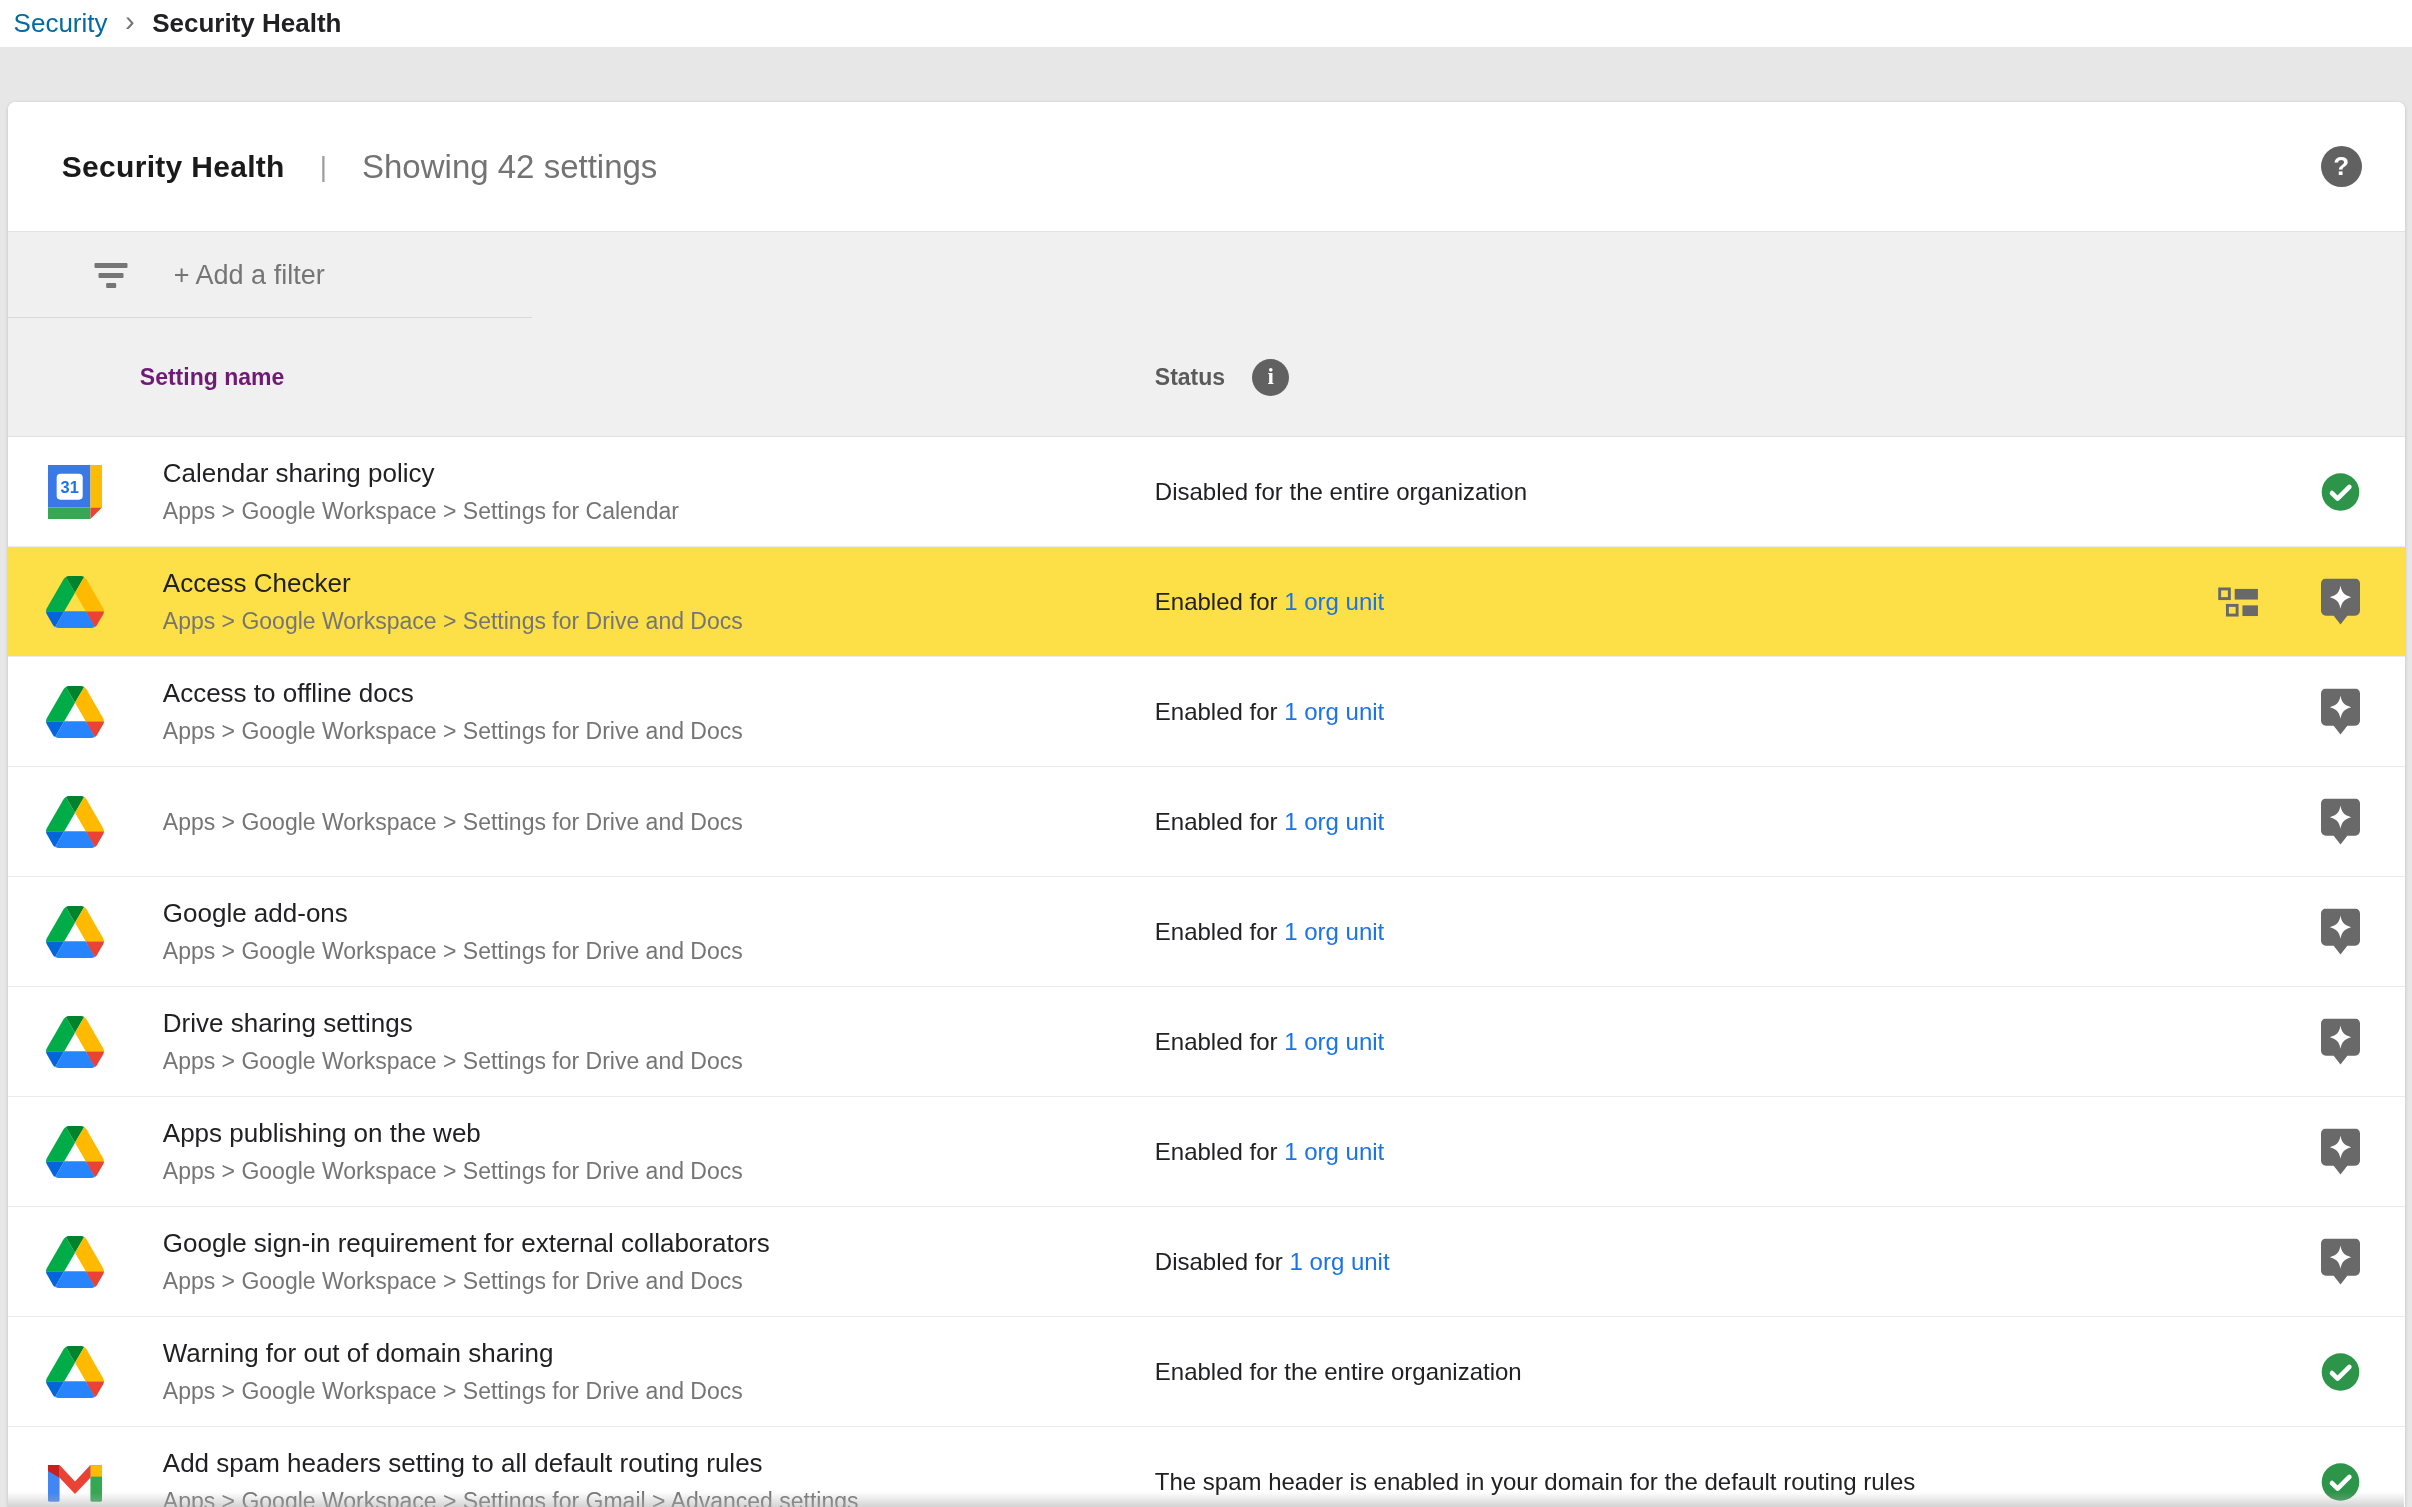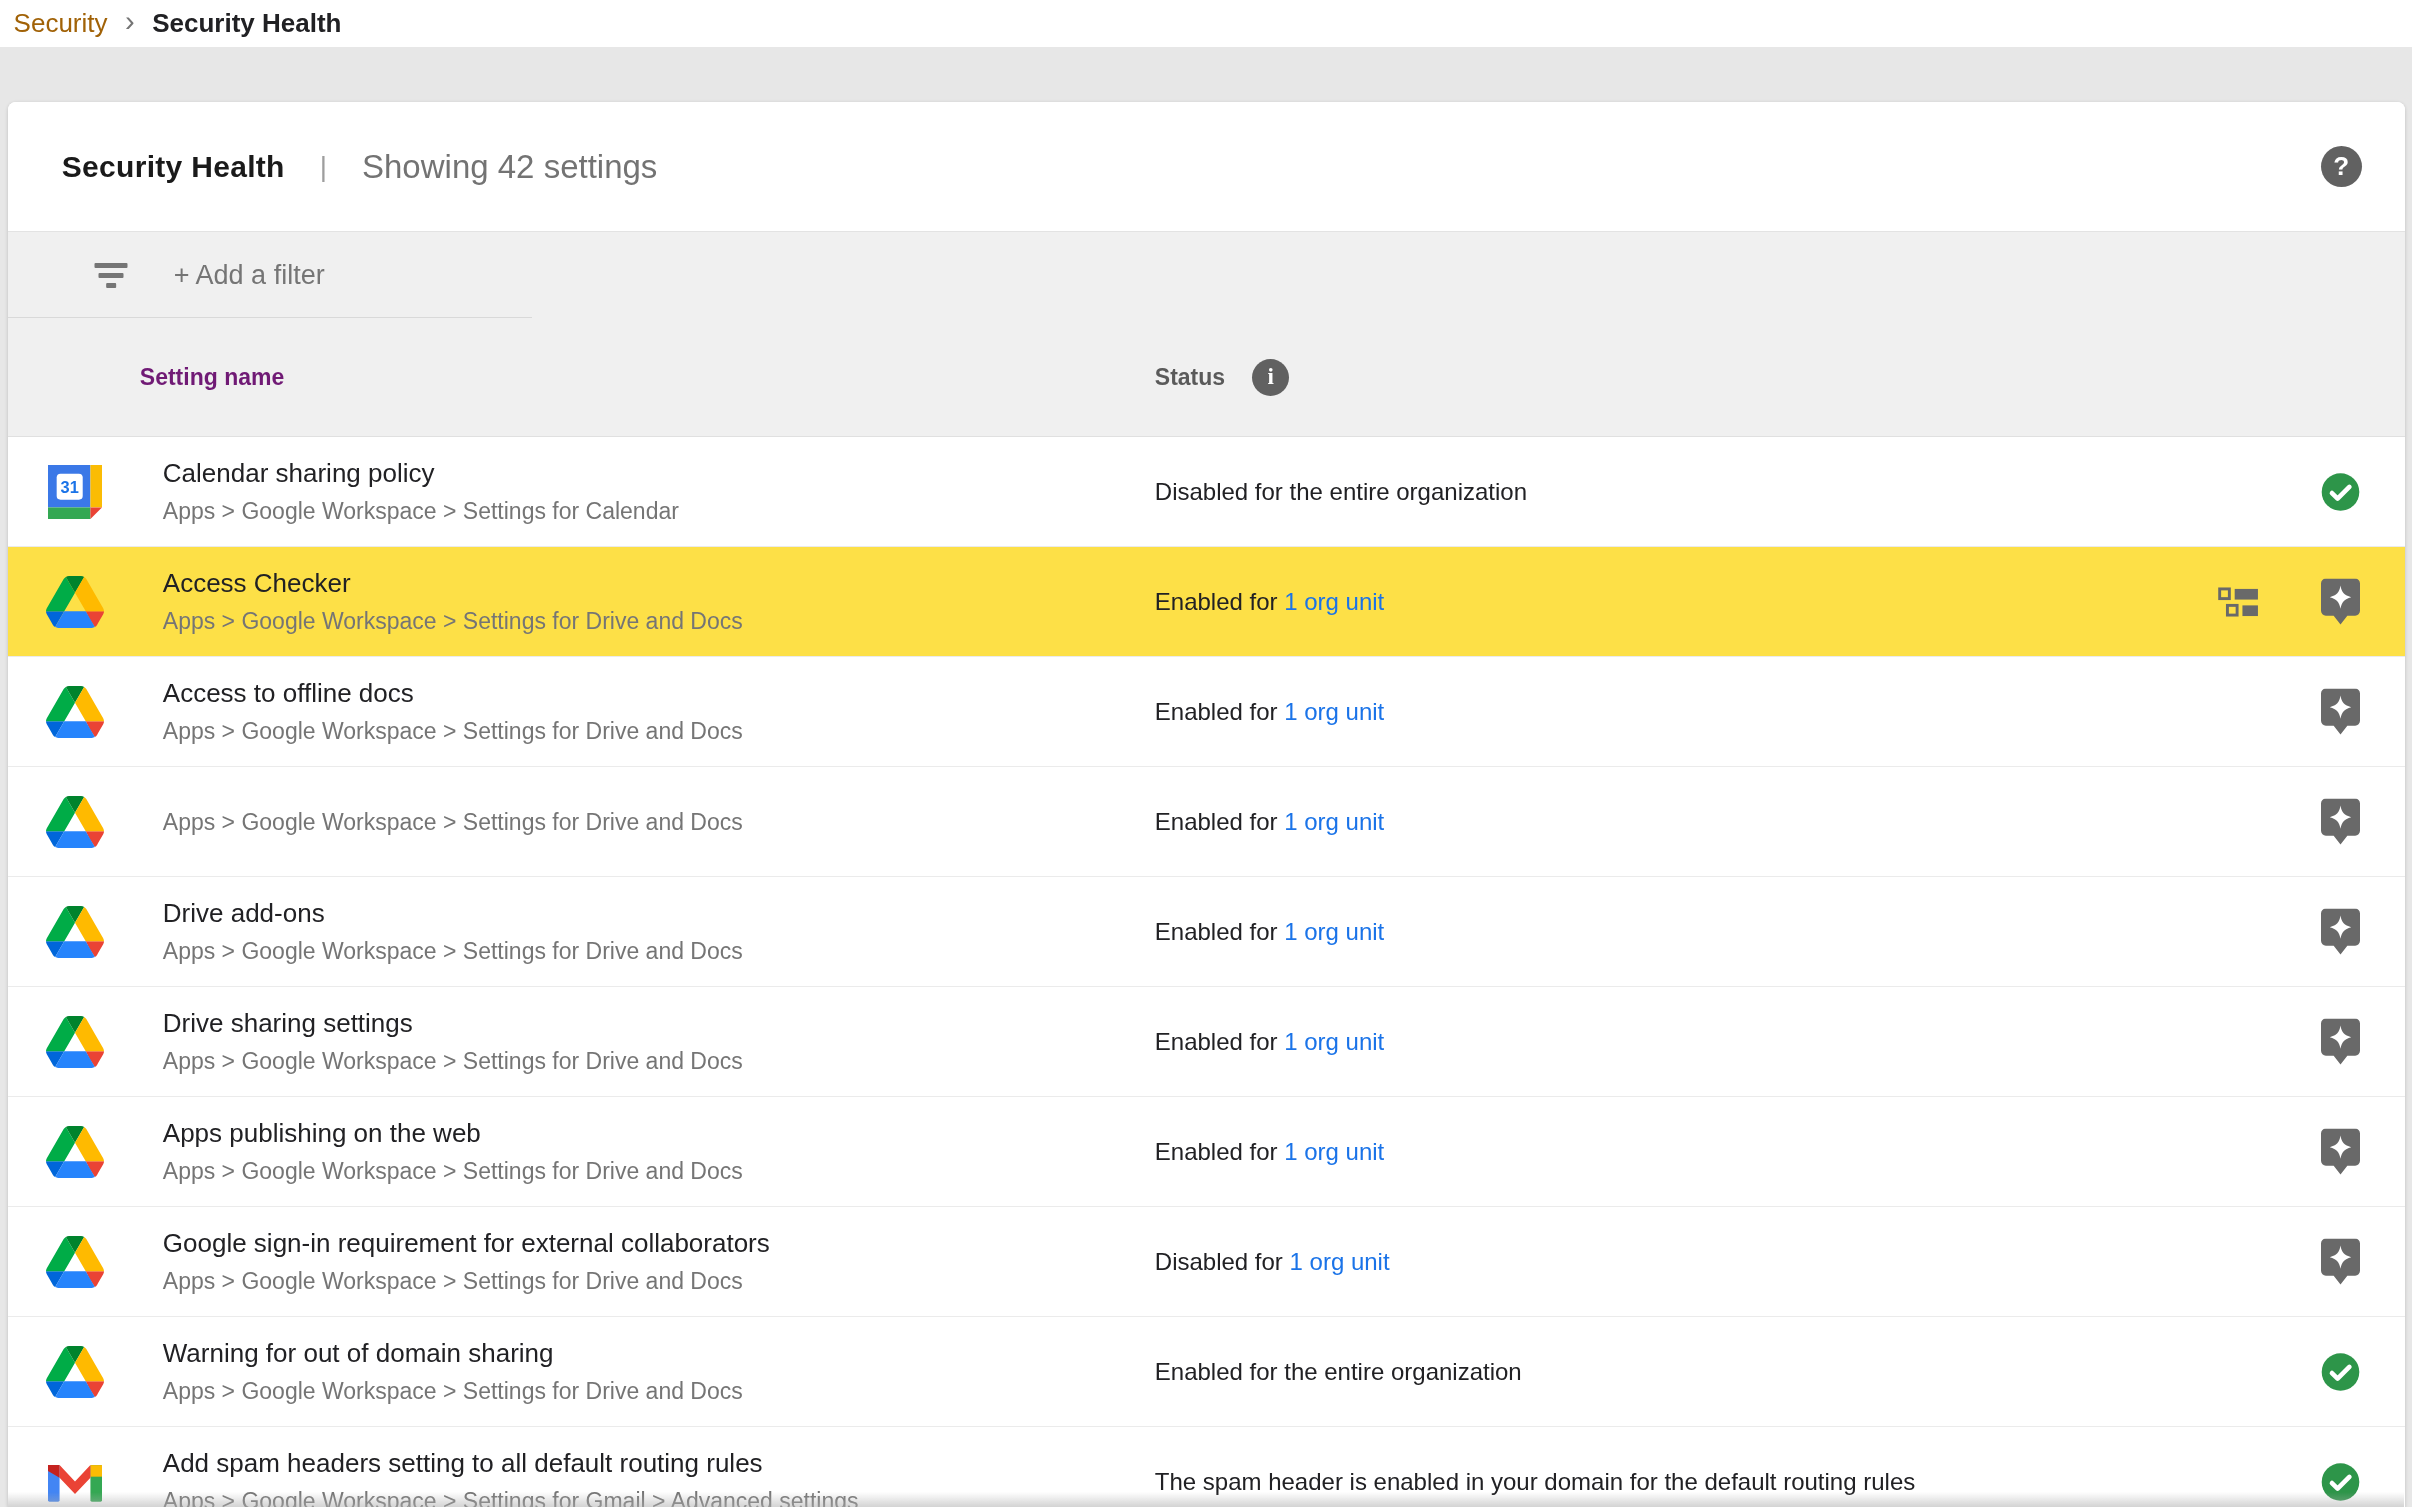--- a/index.html
+++ b/index.html
@@ -11,21 +11,21 @@
   }
 
   
   .topbar {
     background:#ffffff;
     height:47px;
     display:flex; align-items:center;
     padding-left:13.6px;
     font-size:26px;
   }
-  .crumb-parent { color:#a16207; }
+  .crumb-parent { color:#0369a1; }
   .crumb-chevron { color:#757575; font-size:29px; margin:0 17.5px; line-height:1; padding-bottom:3.9px; }
   .crumb-current { color:#212124; font-weight:bold; }
 
   
   .card {
     margin:55px 7.8px 0 7.8px;
     width:2397px;
     height:1406px;
     background:#ffffff;
     border-radius:7.8px 7.8px 0 0;
@@ -300,21 +300,21 @@
         <path fill="#0066da" d="M6.6 66.85 10.45 73.5c.8 1.4 1.95 2.5 3.3 3.3L27.5 53H0c0 1.55.4 3.1 1.2 4.5z"></path>
         <path fill="#00ac47" d="M43.65 25 29.9 1.2c-1.35.8-2.5 1.9-3.3 3.3L1.2 48.5C.4 49.9 0 51.45 0 53h27.5z"></path>
         <path fill="#ea4335" d="M73.55 76.8c1.35-.8 2.5-1.9 3.3-3.3l1.6-2.75L86.1 57.5c.8-1.4 1.2-2.95 1.2-4.5H59.8l5.85 11.5z"></path>
         <path fill="#00832d" d="M43.65 25 57.4 1.2C56.05.4 54.5 0 52.9 0H34.4c-1.6 0-3.15.45-4.5 1.2z"></path>
         <path fill="#2684fc" d="M59.8 53H27.5L13.75 76.8c1.35.8 2.9 1.2 4.5 1.2h50.8c1.6 0 3.15-.45 4.5-1.2z"></path>
         <path fill="#ffba00" d="M73.4 26.5 60.7 4.5c-.8-1.4-1.95-2.5-3.3-3.3L43.65 25l16.15 28h27.45c0-1.55-.4-3.1-1.2-4.5z"></path>
       </svg>
 
     </span>
     <span class="row-text">
-      <div class="row-name">Drive add-ons</div>
+      <div class="row-name">Google add-ons</div>
       <div class="row-path">Apps &gt; Google Workspace &gt; Settings for Drive and Docs</div>
     </span>
     <span class="row-status">
       <span>Enabled for </span><a class="status-link">1 org unit</a>
     </span>
 
     <span class="trailing">
       <svg width="39" height="47" viewBox="0 0 40 48">
         <path d="M5 0 h30 a5 5 0 0 1 5 5 v28 a5 5 0 0 1 -5 5 H27 l-7 9 -7 -9 H5 a5 5 0 0 1 -5 -5 V5 a5 5 0 0 1 5 -5 z" fill="#696969"></path>
         <path d="M20 7 C21.2 14.2 23.8 16.8 31 19 C23.8 21.2 21.2 23.8 20 31 C18.8 23.8 16.2 21.2 9 19 C16.2 16.8 18.8 14.2 20 7 Z" fill="#ffffff"></path>

